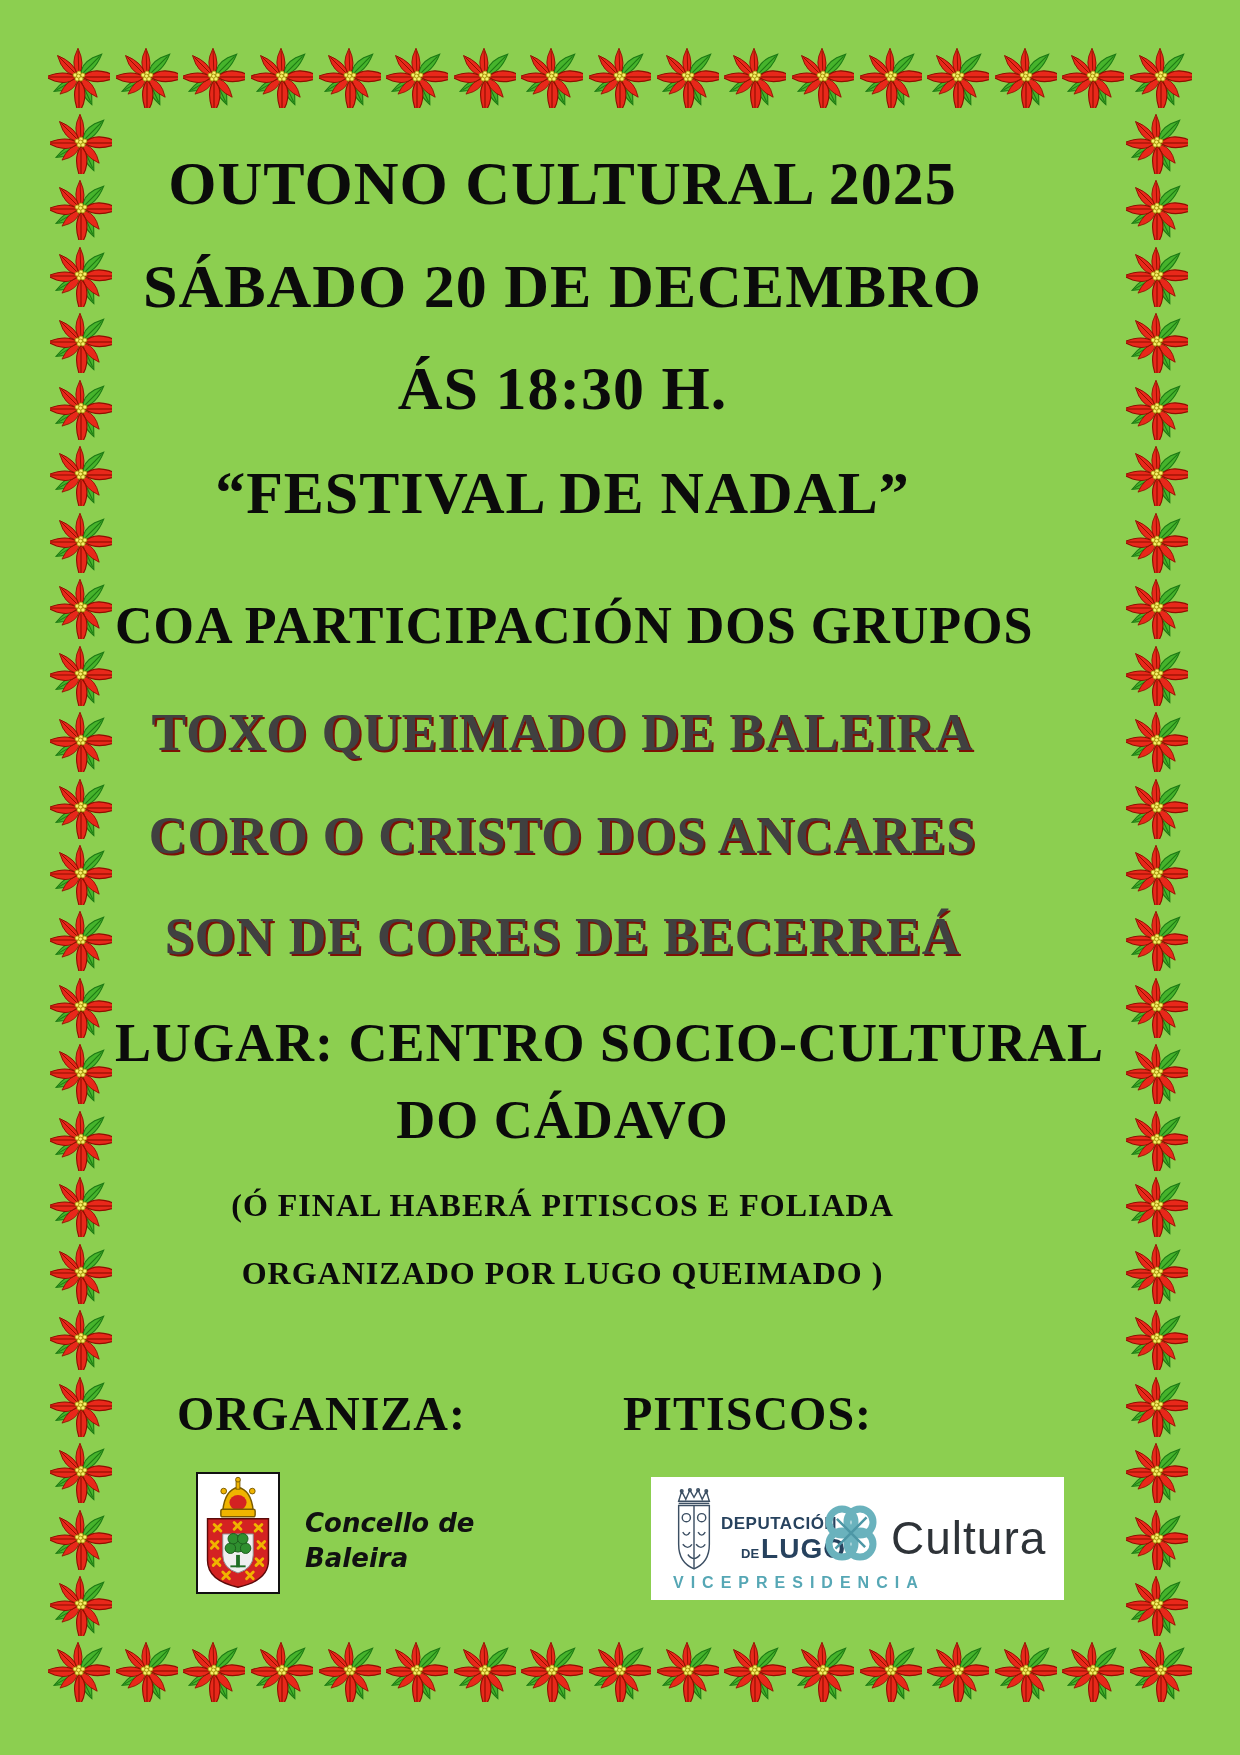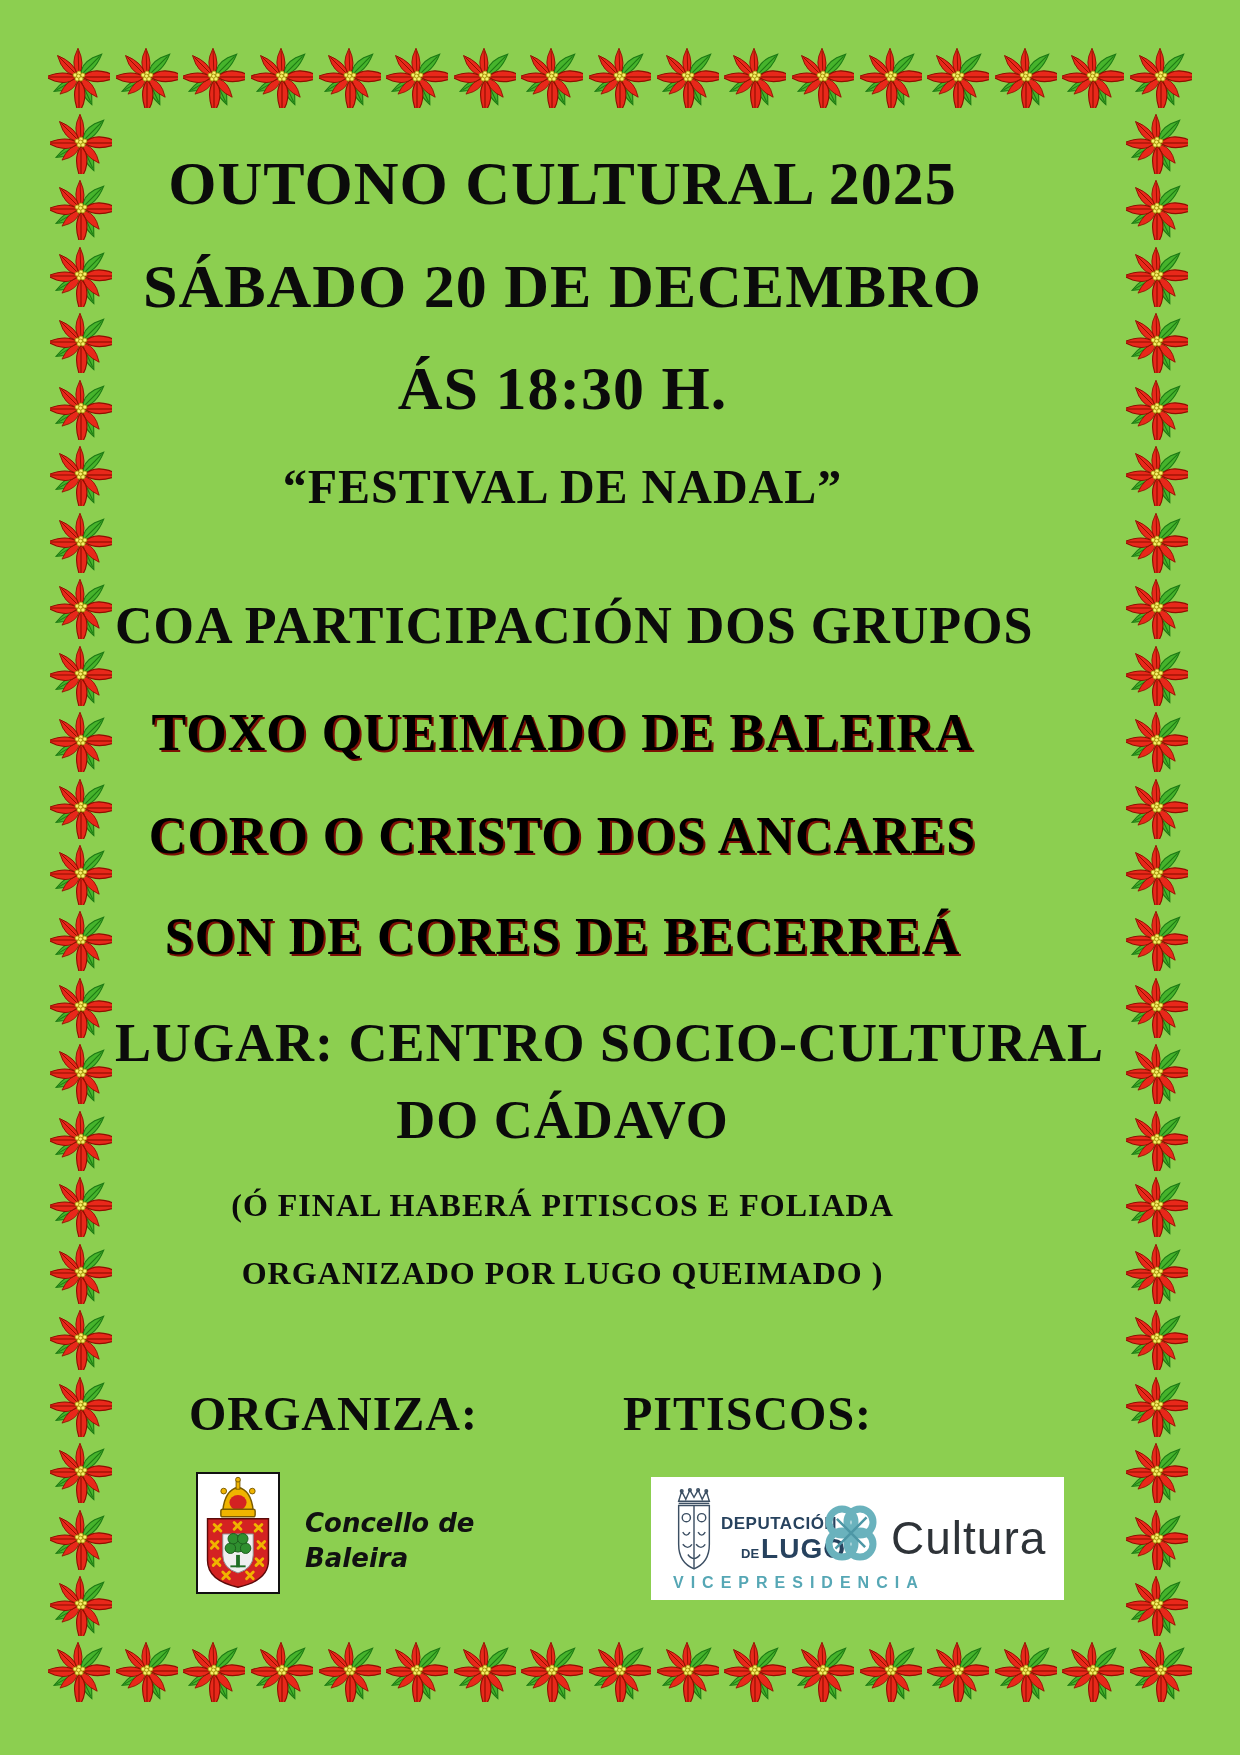--- a/index.html
+++ b/index.html
@@ -22,43 +22,43 @@
   .flower{width:62px;height:62px;flex:0 0 auto;}
 
   
   .content{position:absolute;left:115px;top:0;width:895px;height:1265px;}
   .line{
     position:absolute;left:0;width:100%;
     text-align:center;font-weight:bold;line-height:1.08;
     color:#0b0b0b;letter-spacing:1px;white-space:nowrap;
   }
   .black-sm{font-size:62px;}
-  .big-title{font-size:48px;}
+  .big-title{font-size:60px;}
   .mid{font-size:52px;}
-  .red{color:#000000;text-shadow:2px 2px 0 #7d1004;}
+  .red{color:#404040;text-shadow:2px 2px 0 #7d1004;}
   .venue{font-size:54px;}
   .note{font-size:32px;}
   .l-series{top:150px;}
   .l-date{top:253px;}
   .l-time{top:355px;}
   .l-title{top:461px;}
   .l-coa{top:598px;}
   .l-g1{top:705px;}
   .l-g2{top:808px;}
   .l-g3{top:909px;}
   .l-venue1{top:1014px;}
   .l-venue2{top:1091px;}
   .l-note1{top:1188px;}
   .l-note2{top:1256px;}
 
   .org-label{
     position:absolute;font-weight:bold;font-size:48px;color:#0b0b0b;
     letter-spacing:1px;line-height:1;top:1390px;white-space:nowrap;
   }
-  .org-label.organiza{left:189px;}
+  .org-label.organiza{left:177px;}
   .org-label.colabora{left:623px;}
 
   
   .baleira-box{
     position:absolute;left:196px;top:1472px;width:84px;height:122px;
     background:#ffffff;border:2px solid #111;box-sizing:border-box;
   }
   .baleira-name{
     position:absolute;left:305px;top:1506px;
     font-family:"DejaVu Sans", sans-serif;

